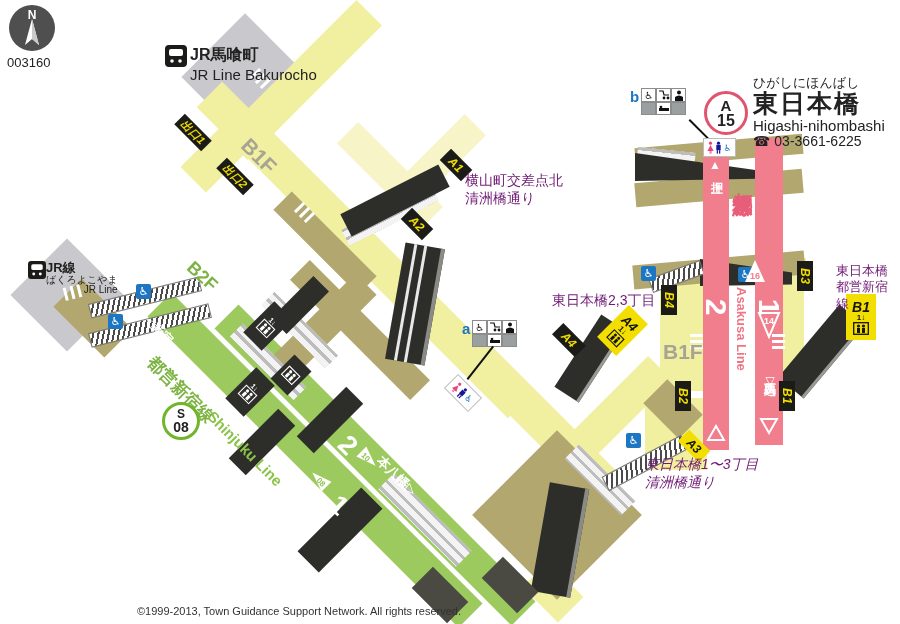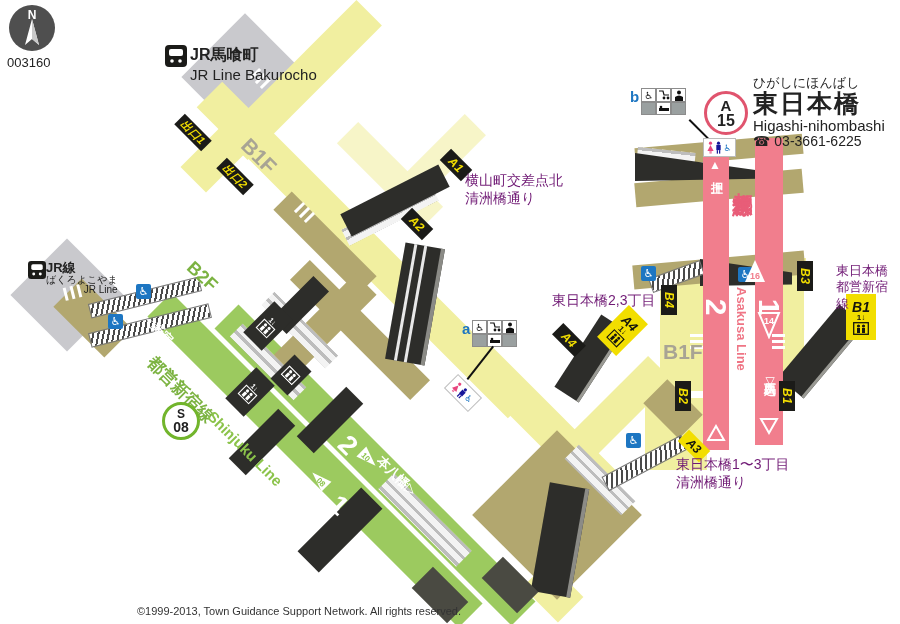--- a/index.html
+++ b/index.html
@@ -449,20 +449,20 @@
         <circle cx="10.5" cy="4" r="1.6" fill="#15150e"></circle>
         <rect x="9" y="6" width="3" height="5" fill="#15150e"></rect>
       </svg>
   </div>
 
   <div class="abs street" style="left:552px;top:292px;">東日本橋2,3丁目</div>
   <div class="abs street" style="left:836px;top:263px;font-size:13px;">
     <div>東日本橋</div>
     <div>都営新宿線</div>
   </div>
-  <div class="abs street" style="left:676px;top:456px;">
+  <div class="abs street" style="left:645px;top:456px;font-style:italic;">
     <div>東日本橋1〜3丁目</div>
     <div>清洲橋通り</div>
   </div>
 
   <div class="abs" style="left:137px;top:605px;font-size:11px;color:#333;">©1999-2013, Town Guidance Support Network. All rights reserved.</div>
 
 </div>
 
 </body></html>

